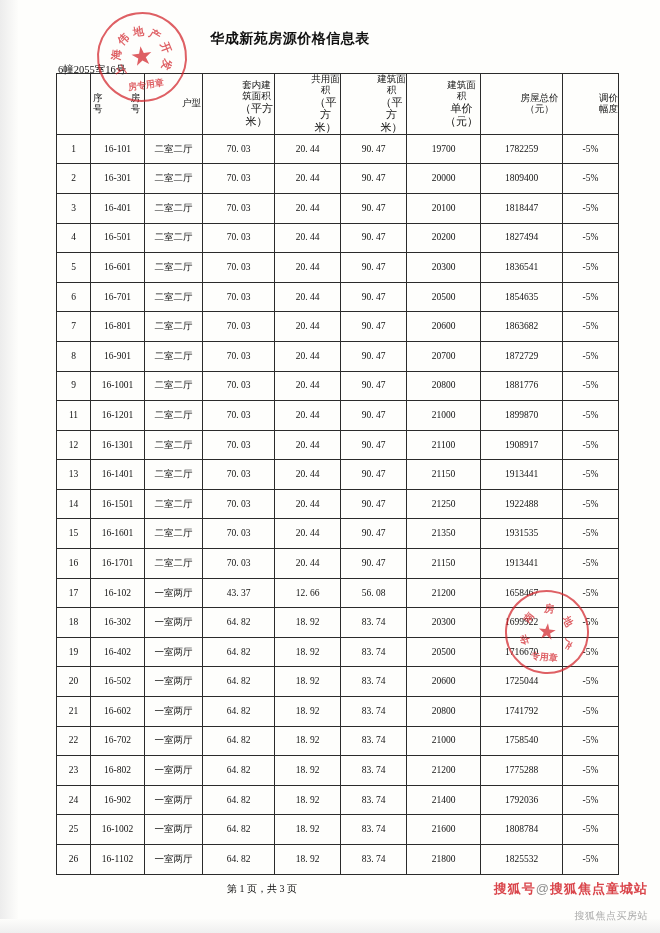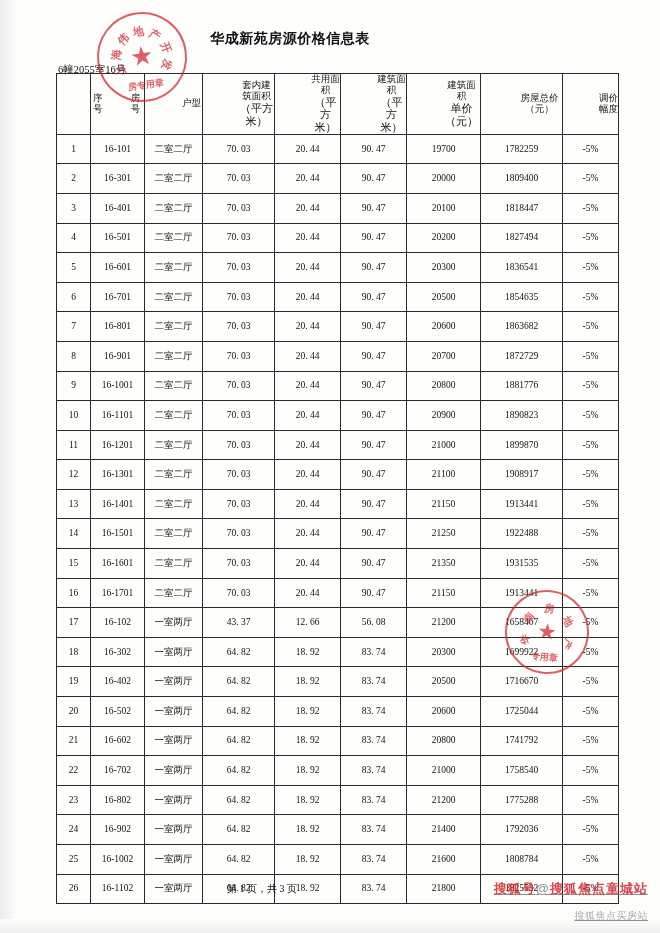--- a/index.html
+++ b/index.html
@@ -152,21 +152,20 @@
 
   .watermark {
     position: absolute;
     right: 12px;
     bottom: 10px;
     font-size: 13px;
     color: #7d7d7d;
     font-family: "Liberation Sans", sans-serif;
     opacity: 0.85;
     letter-spacing: 1px;
-    text-decoration: underline;
   }
   .watermark .brand { color: #d3242b; font-weight: bold; }
   .watermark .sub {
     display: block;
     text-align: right;
     font-size: 10px;
     color: #9a9a9a;
     letter-spacing: 0.5px;
     margin-top: 11px;
   }
@@ -325,31 +324,20 @@
           <td class="num">16-1001</td>
           <td class="num">二室二厅</td>
           <td class="num">70. 03</td>
           <td class="num">20. 44</td>
           <td class="num">90. 47</td>
           <td class="num">20800</td>
           <td class="num">1881776</td>
           <td class="num">-5%</td>
         </tr>
         <tr>
-          <td class="num">10</td>
-          <td class="num">16-1101</td>
-          <td class="num">二室二厅</td>
-          <td class="num">70. 03</td>
-          <td class="num">20. 44</td>
-          <td class="num">90. 47</td>
-          <td class="num">20900</td>
-          <td class="num">1890823</td>
-          <td class="num">-5%</td>
-        </tr>
-        <tr>
           <td class="num">11</td>
           <td class="num">16-1201</td>
           <td class="num">二室二厅</td>
           <td class="num">70. 03</td>
           <td class="num">20. 44</td>
           <td class="num">90. 47</td>
           <td class="num">21000</td>
           <td class="num">1899870</td>
           <td class="num">-5%</td>
         </tr>

